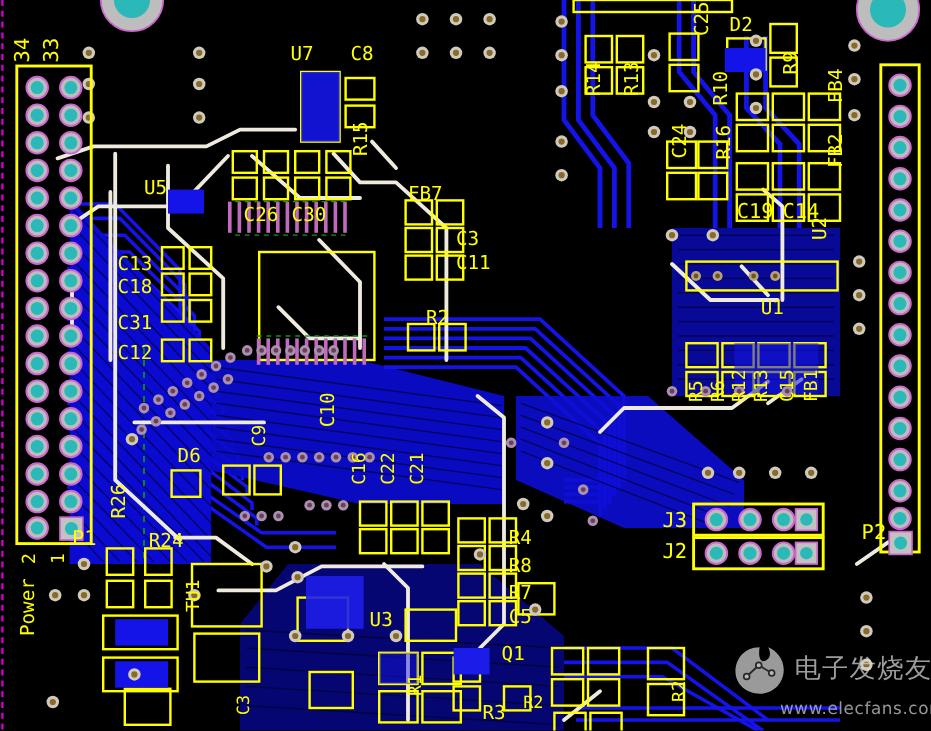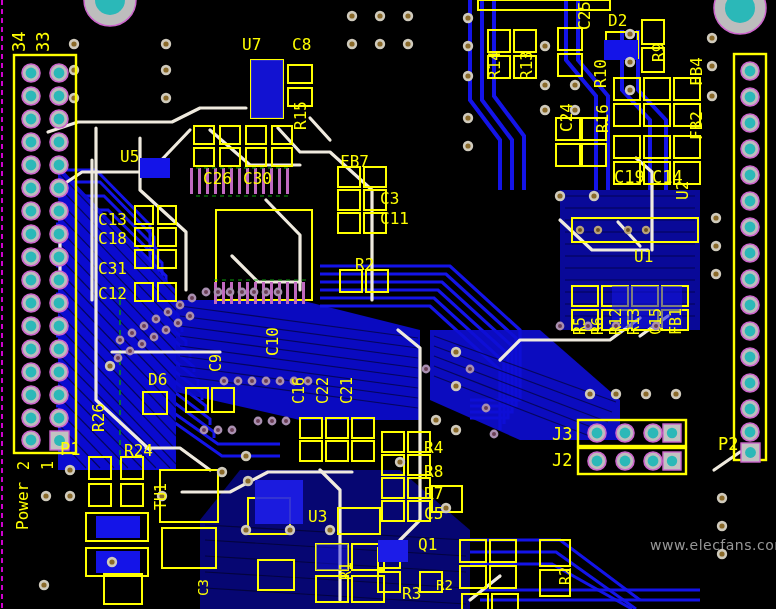--- a/index.html
+++ b/index.html
@@ -683,16 +683,28 @@
         <text x="552" y="427" fill="#ffff00" font-family="&quot;DejaVu Sans Mono&quot;, monospace" font-size="17" dominant-baseline="hanging">J3</text>
         <text x="552" y="453" fill="#ffff00" font-family="&quot;DejaVu Sans Mono&quot;, monospace" font-size="17" dominant-baseline="hanging">J2</text>
         <text x="718" y="437" fill="#ffff00" font-family="&quot;DejaVu Sans Mono&quot;, monospace" font-size="17" dominant-baseline="hanging">P2</text>
         <text x="198" y="596" fill="#ffff00" font-family="&quot;DejaVu Sans Mono&quot;, monospace" font-size="14" dominant-baseline="hanging" transform="rotate(-90 198 596)">C3</text>
         <text x="436" y="580" fill="#ffff00" font-family="&quot;DejaVu Sans Mono&quot;, monospace" font-size="14" dominant-baseline="hanging">R2</text>
       </g>
 
   </svg>
 
   <div class="wm">
+    <div class="wm-row">
+      <svg class="wm-logo" viewBox="0 0 64 64">
+        <path d="M32 6 C14 6 4 20 4 34 C4 50 18 60 32 60 C48 60 60 48 60 32 C60 20 52 10 42 6 C46 14 44 20 38 22 C34 23 30 20 32 6 Z" fill="#d6d6d6"></path>
+        <g stroke="#3a3a3a" stroke-width="2.2" fill="none">
+          <path d="M17 40 L31 27 L46 36"></path>
+        </g>
+        <circle cx="17" cy="40" r="3.4" fill="#fff" stroke="#3a3a3a" stroke-width="2"></circle>
+        <circle cx="31" cy="27" r="3.4" fill="#fff" stroke="#3a3a3a" stroke-width="2"></circle>
+        <circle cx="46" cy="36" r="3.4" fill="#fff" stroke="#3a3a3a" stroke-width="2"></circle>
+      </svg>
+      <div class="wm-cn">电子发烧友</div>
+    </div>
     <div class="wm-url">www.elecfans.com</div>
   </div>
 
 </div>
 
 </body></html>

